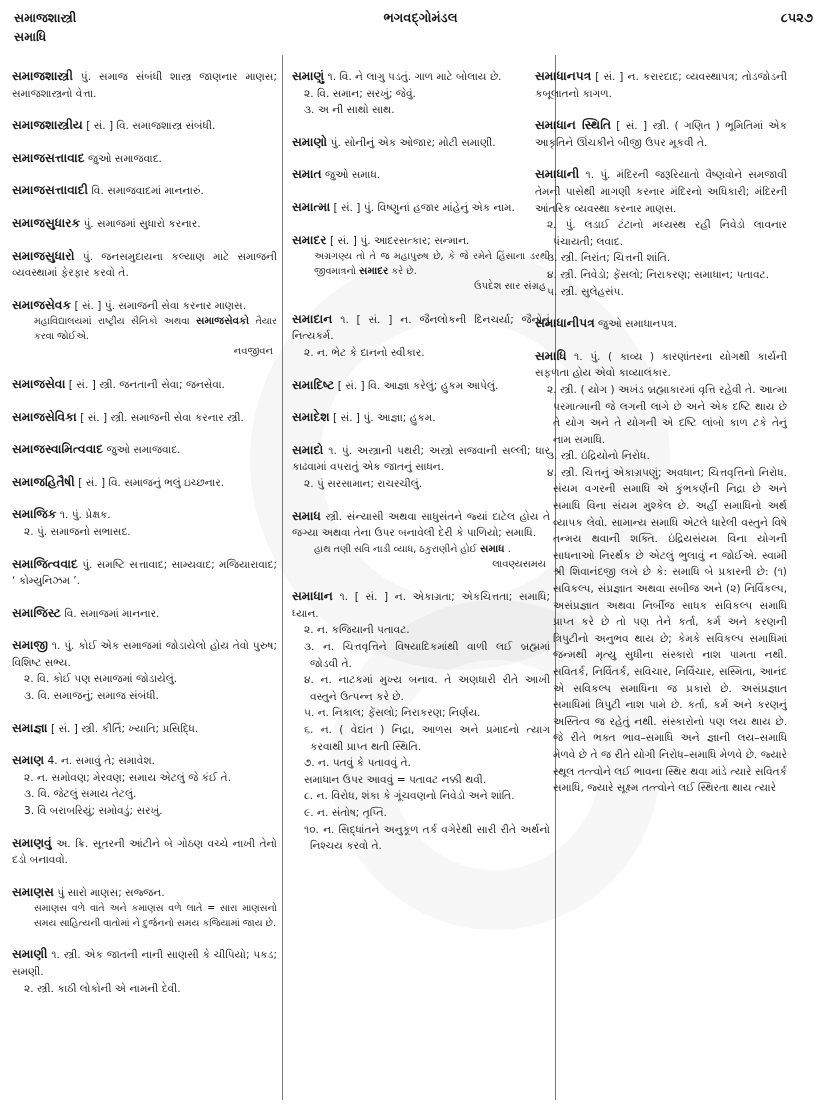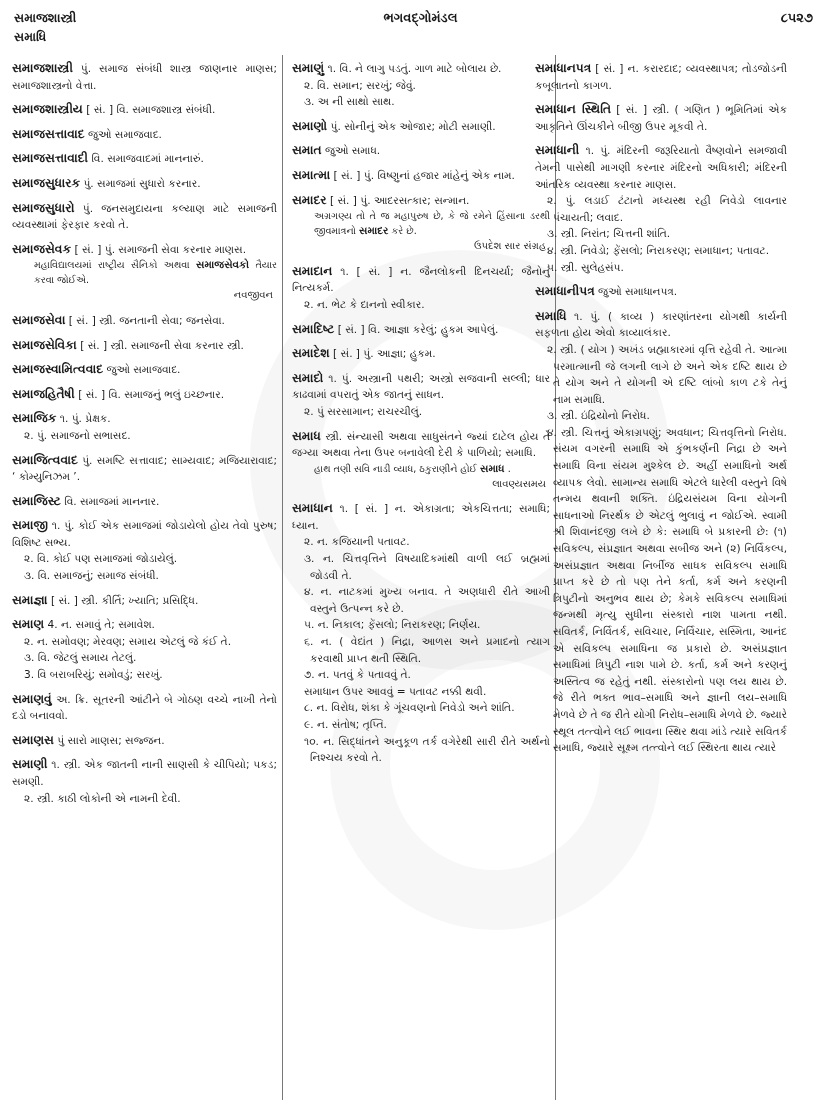--- a/index.html
+++ b/index.html
@@ -23,21 +23,21 @@
   .page-num { position: absolute; right: 12px; top: 2px; font-size: 13px; font-weight: bold; }
   .col {
     position: absolute; top: 52px; font-size: 10.6px; line-height: 16.6px;
     overflow: hidden; height: 1058px;
   }
   .col1 { left: 12px; width: 265px; }
   .col2 { left: 292px; width: 258px; }
   .col3 { left: 535px; width: 252px; }
   .rule { position: absolute; top: 55px; width: 1px; background: #777; height: 1045px; }
   .rule1 { left: 282px; } .rule2 { left: 555px; }
-  .entry { margin: 8px 0 6px 0; text-align: justify; }
+  .entry { margin: 16px 0 6px 0; text-align: justify; }
   .hw { font-weight: bold; font-size: 12.2px; }
   .sense { display: block; padding-left: 12px; text-indent: -6px; margin-left: 6px; }
   .quote { display: block; padding-left: 22px; font-size: 9.6px; line-height: 15px; }
   .quote b { font-size: 10.4px; }
   .src { display: block; text-align: right; font-size: 10px; padding-right: 4px; }
 </style>
 </head>
 <body>
 
 <div class="watermark"></div>
@@ -67,21 +67,21 @@
     <div class="entry"><span class="hw">સમાજસેવિકા</span> <span>[ સં. ] સ્ત્રી. સમાજની સેવા કરનાર સ્ત્રી.</span></div>
     <div class="entry"><span class="hw">સમાજસ્વામિત્વવાદ</span> <span>જુઓ સમાજવાદ.</span></div>
     <div class="entry"><span class="hw">સમાજહિતૈષી</span> <span>[ સં. ] વિ. સમાજનું ભલું ઇચ્છનાર.</span></div>
     <div class="entry"><span class="hw">સમાજિક</span> <span>૧. પું. પ્રેક્ષક.</span><span class="sense">૨. પું. સમાજનો સભાસદ.</span></div>
     <div class="entry"><span class="hw">સમાજિત્વવાદ</span> <span>પું. સમષ્ટિ સત્તાવાદ; સામ્યવાદ; મજિયારાવાદ; ‘ કોમ્યુનિઝમ ’.</span></div>
     <div class="entry"><span class="hw">સમાજિસ્ટ</span> <span>વિ. સમાજમાં માનનાર.</span></div>
     <div class="entry"><span class="hw">સમાજી</span> <span>૧. પું. કોઈ એક સમાજમાં જોડાયેલો હોય તેવો પુરુષ; વિશિષ્ટ સભ્ય.</span><span class="sense">૨. વિ. કોઈ પણ સમાજમાં જોડાયેલું.</span><span class="sense">૩. વિ. સમાજનું; સમાજ સંબંધી.</span></div>
     <div class="entry"><span class="hw">સમાજ્ઞા</span> <span>[ સં. ] સ્ત્રી. કીર્તિ; ખ્યાતિ; પ્રસિદ્ધિ.</span></div>
     <div class="entry"><span class="hw">સમાણ</span> <span>4. ન. સમાવું તે; સમાવેશ.</span><span class="sense">૨. ન. સમોવણ; મેરવણ; સમાય એટલું જે કંઈ તે.</span><span class="sense">૩. વિ. જેટલું સમાય તેટલું.</span><span class="sense">3. વિ બરાબરિયું; સમોવડું; સરખું.</span></div>
     <div class="entry"><span class="hw">સમાણવું</span> <span>અ. ક્રિ. સૂતરની આંટીને બે ગોઠણ વચ્ચે નાખી તેનો દડો બનાવવો.</span></div>
-    <div class="entry"><span class="hw">સમાણસ</span> <span>પું સારો માણસ; સજ્જન.</span></div>
+    <div class="entry"><span class="hw">સમાણસ</span> <span>પું સારો માણસ; સજ્જન.</span><span class="quote"><span>સમાણસ વળે વાતે અને કમાણસ વળે લાતે = સારા માણસનો સમય સાહિત્યની વાતોમાં ને દુર્જનનો સમય કજિયામાં જાય છે.</span></span></div>
     <div class="entry"><span class="hw">સમાણી</span> <span>૧. સ્ત્રી. એક જાતની નાની સાણસી કે ચીપિયો; પકડ; સમણી.</span><span class="sense">૨. સ્ત્રી. કાઠી લોકોની એ નામની દેવી.</span></div>
   </div>
 <div class="col col2">
     <div class="entry"><span class="hw">સમાણું</span> <span>૧. વિ. ને લાગુ પડતું. ગાળ માટે બોલાય છે.</span><span class="sense">૨. વિ. સમાન; સરખું; જેવું.</span><span class="sense">૩. અ ની સાથો સાથ.</span></div>
     <div class="entry"><span class="hw">સમાણો</span> <span>પું. સોનીનું એક ઓજાર; મોટી સમાણી.</span></div>
     <div class="entry"><span class="hw">સમાત</span> <span>જુઓ સમાધ.</span></div>
     <div class="entry"><span class="hw">સમાત્મા</span> <span>[ સં. ] પું. વિષ્ણુનાં હજાર માંહેનું એક નામ.</span></div>
     <div class="entry"><span class="hw">સમાદર</span> <span>[ સં. ] પું. આદરસત્કાર; સન્માન.</span><span class="quote"><span>અગ્રગણ્ય તો તે જ મહાપુરુષ છે, કે જે રમેને હિંસાના ડરથી જીવમાત્રનો</span> <b>સમાદર</b> <span>કરે છે.</span></span><span class="src">ઉપદેશ સાર સંગ્રહ</span></div>
     <div class="entry"><span class="hw">સમાદાન</span> <span>૧. [ સં. ] ન. જૈનલોકની દિનચર્યા; જૈનોનું નિત્યકર્મ.</span><span class="sense">૨. ન. ભેટ કે દાનનો સ્વીકાર.</span></div>
     <div class="entry"><span class="hw">સમાદિષ્ટ</span> <span>[ સં. ] વિ. આજ્ઞા કરેલું; હુકમ આપેલું.</span></div>

